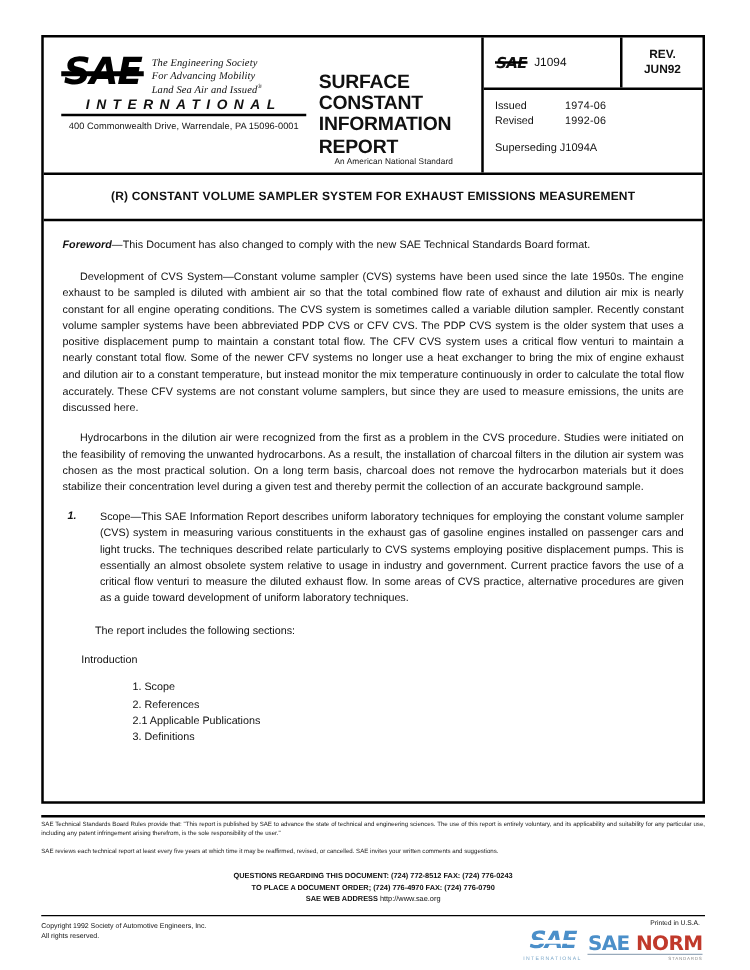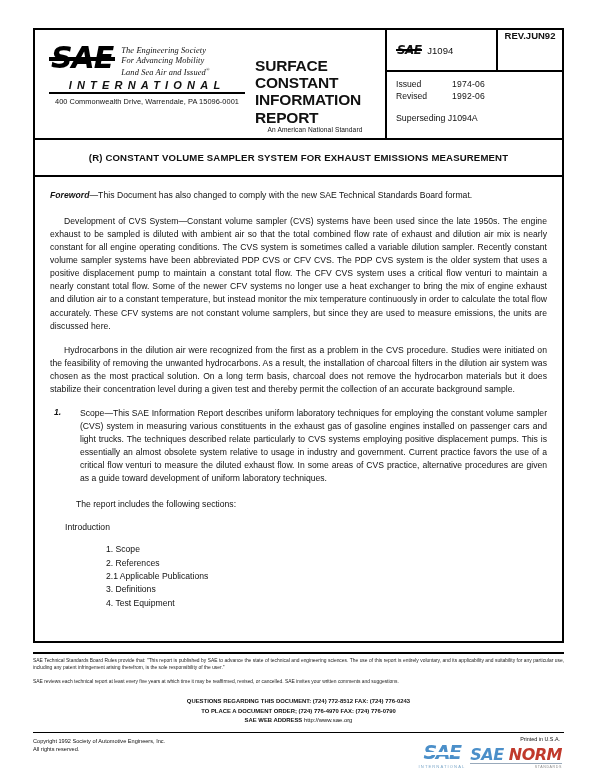--- a/index.html
+++ b/index.html
@@ -164,21 +164,21 @@
     background: #000;
   }
   .doc-id { font-size: 9.5px; }
   .meta-rev {
     width: 64px;
     text-align: center;
     font-weight: bold;
     font-size: 9.5px;
     line-height: 1.25;
     display: flex;
-    flex-direction: row;
+    flex-direction: column;
     justify-content: center;
   }
   .meta-dates {
     flex: 1;
     padding: 6px 0 0 9px;
     font-size: 8.6px;
     line-height: 1.45;
   }
   .drow { display: flex; }
   .dlabel { width: 56px; }
@@ -356,21 +356,20 @@
     color: #7da8c9;
     margin-top: 1px;
   }
   .norm {
     position: relative;
     text-align: left;
   }
   .norm .nm {
     font-family: "DejaVu Sans", sans-serif;
     font-weight: bold;
-    font-style: italic;
     font-size: 16px;
     line-height: 0.9;
     letter-spacing: -0.5px;
     white-space: nowrap;
   }
   .norm .nm .a { color: #4b8fc9; }
   .norm .nm .b { color: #c0392b; }
   .norm .sub2 {
     font-size: 3.6px;
     letter-spacing: 0.6px;
@@ -460,21 +459,20 @@
       </div>
 
       <div class="sections-intro">The report includes the following sections:</div>
       <div class="sections-word">Introduction</div>
 
       <div class="sec-list">
         <div>1. Scope</div>
         <div>2. References</div>
         <div>2.1 Applicable Publications</div>
         <div>3. Definitions</div>
-        <div>4. Test Equipment</div>
       </div>
 
     </div>
   </div>
 
   <div class="footer">
     <div class="rule-thick"></div>
 
     <div class="fine">SAE Technical Standards Board Rules provide that: "This report is published by SAE to advance the state of technical and engineering sciences. The use of this report is entirely voluntary, and its applicability and suitability for any particular use, including any patent infringement arising therefrom, is the sole responsibility of the user."</div>
     <div class="fine second">SAE reviews each technical report at least every five years at which time it may be reaffirmed, revised, or cancelled. SAE invites your written comments and suggestions.</div>

